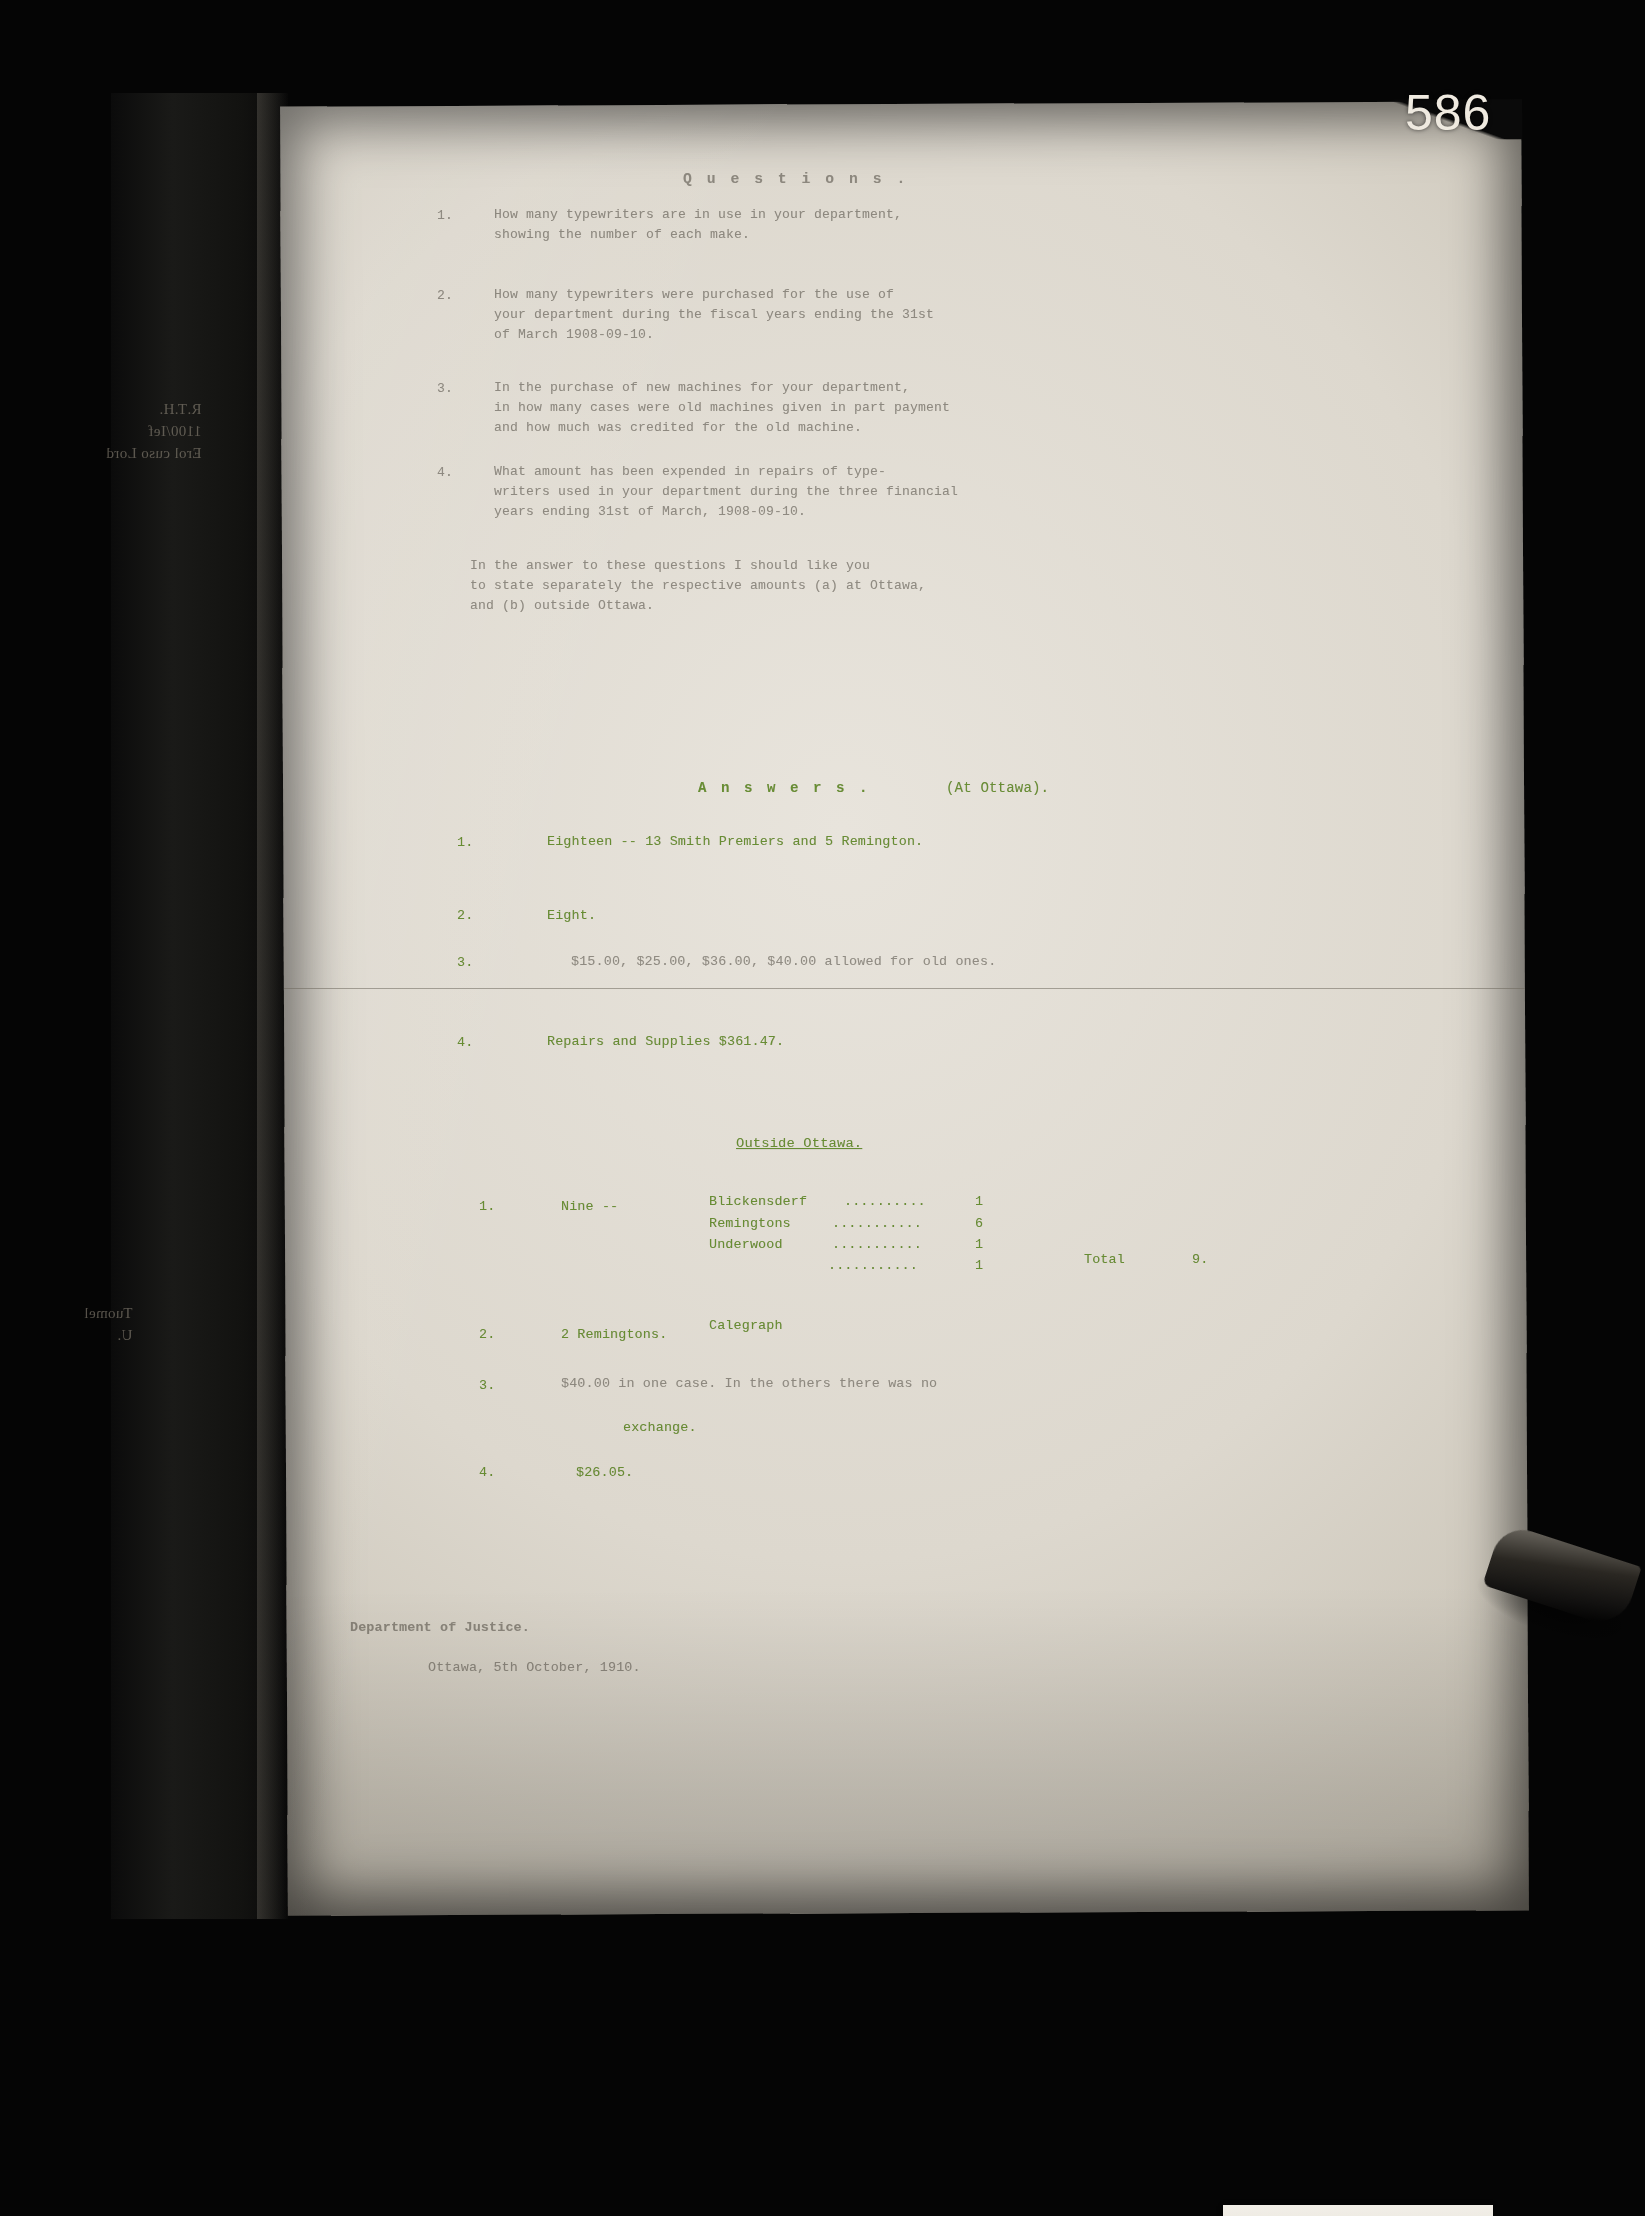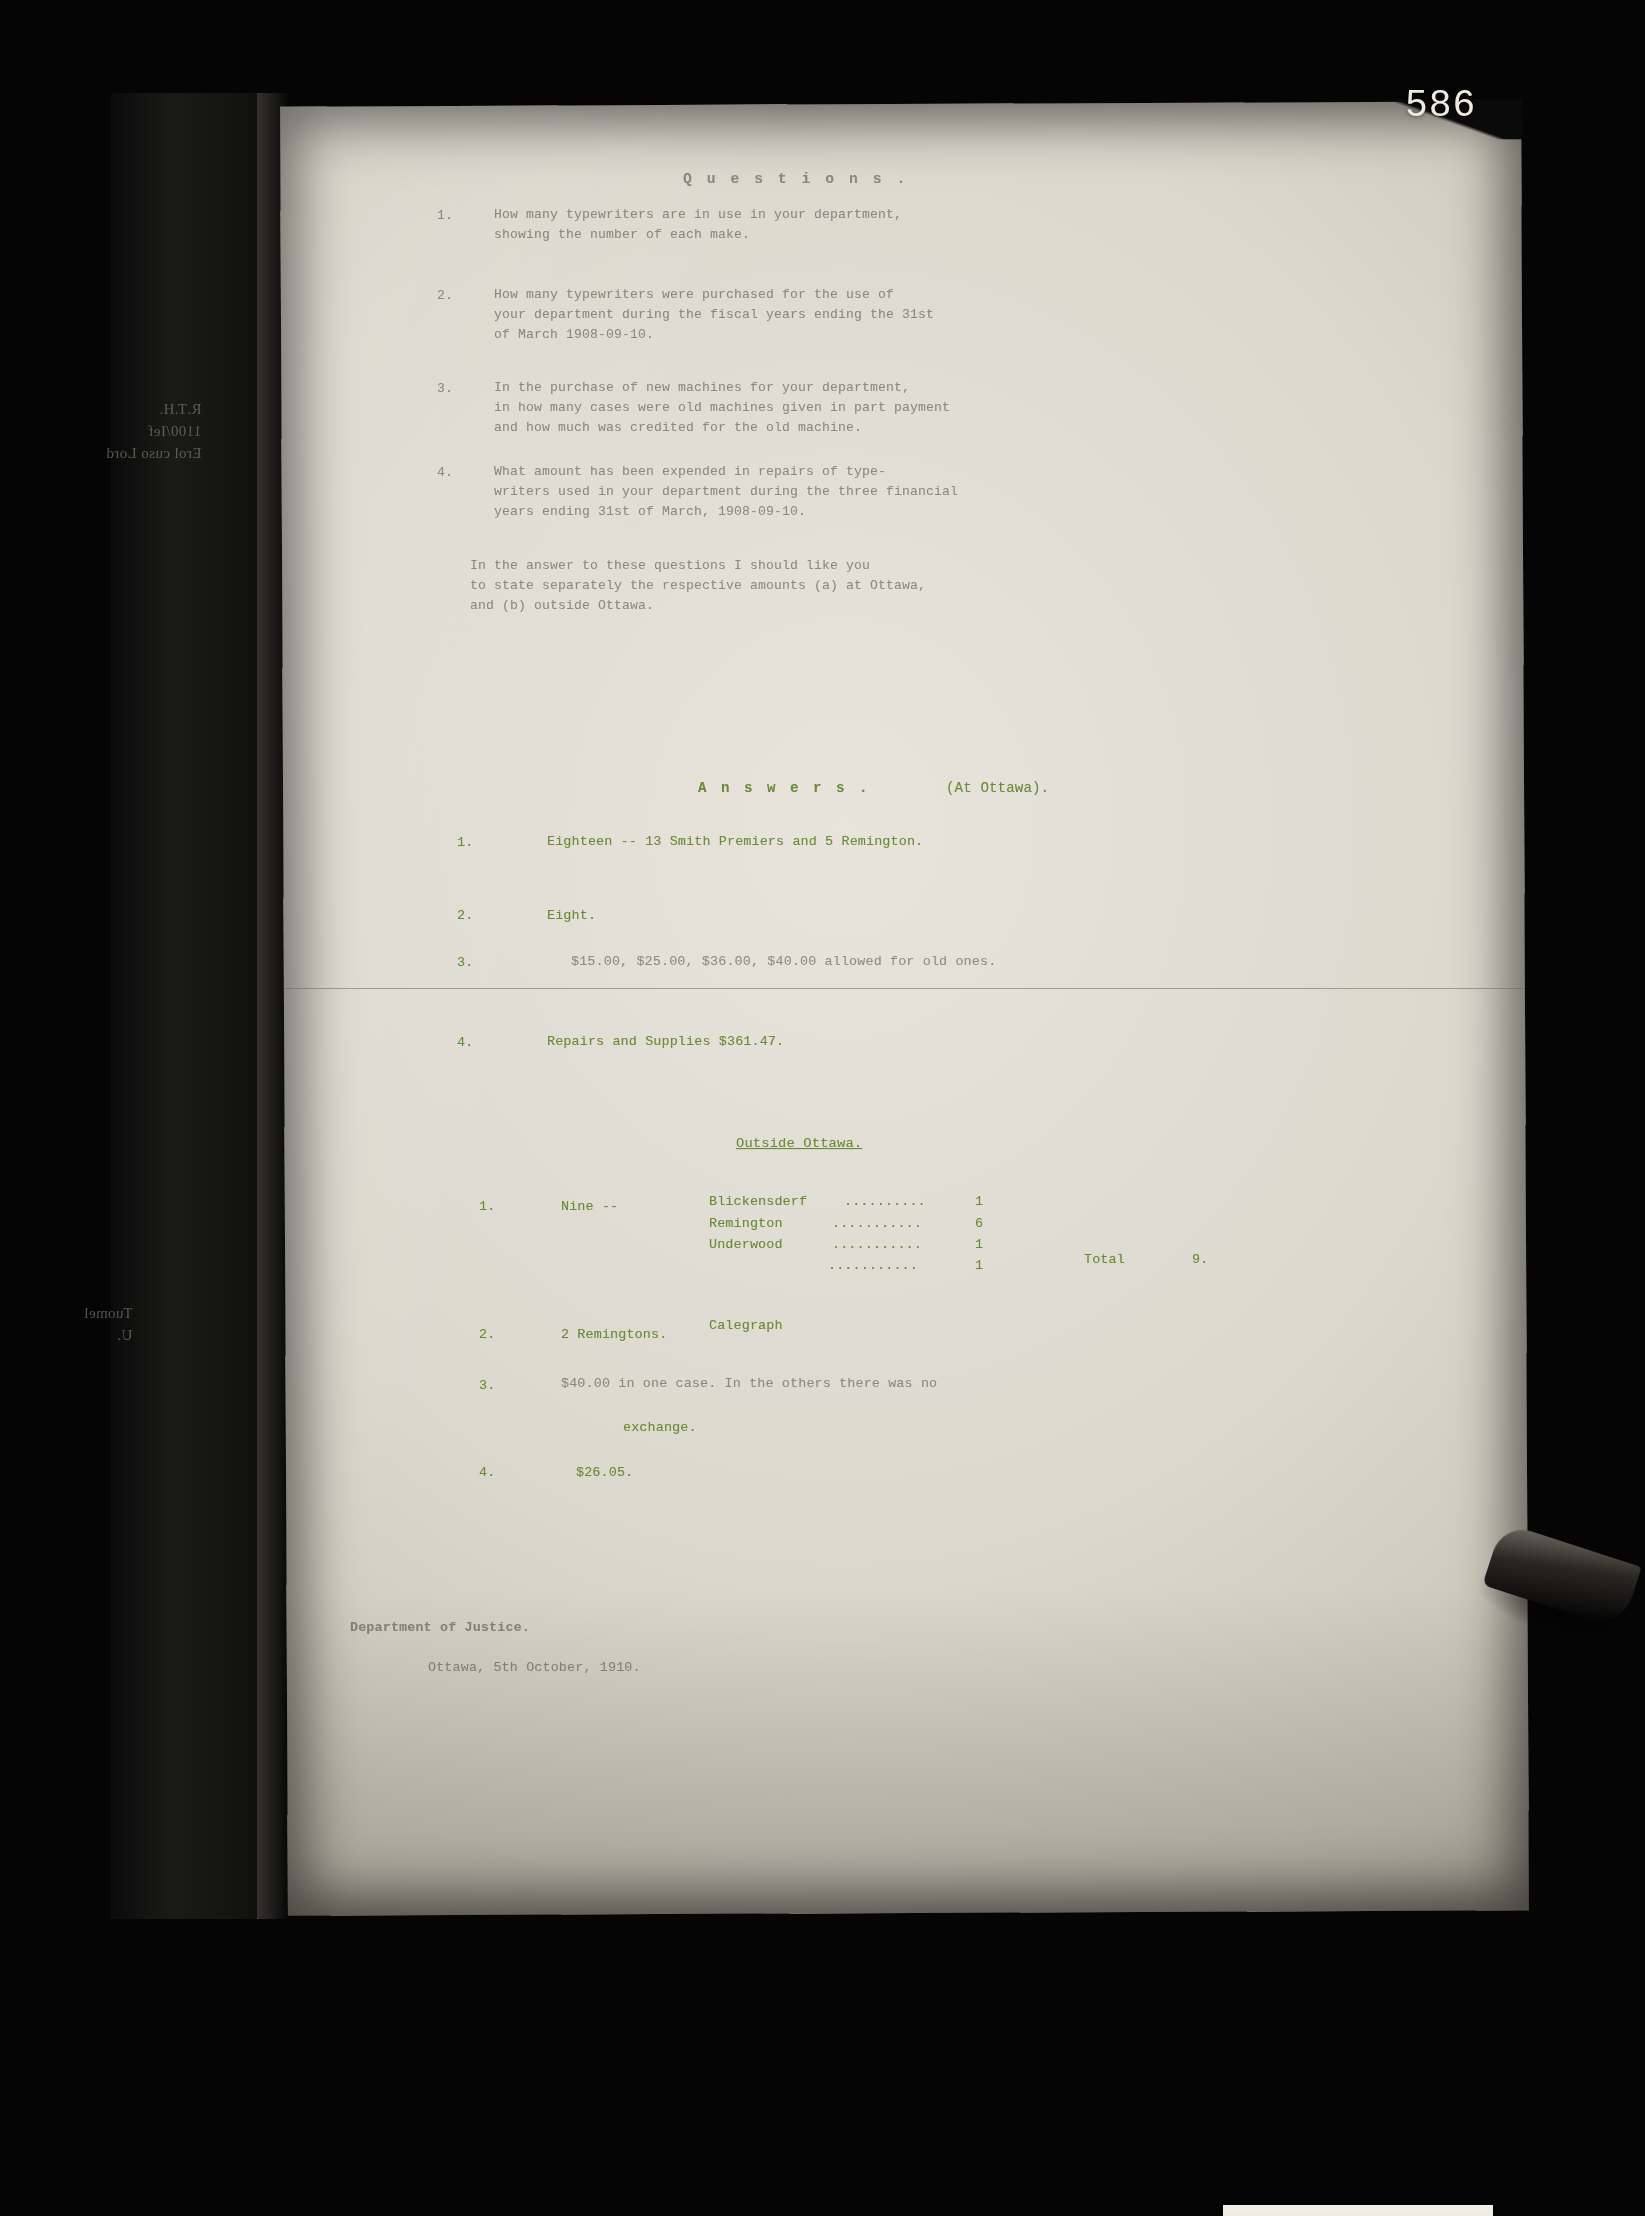--- a/index.html
+++ b/index.html
@@ -100,22 +100,22 @@
     height: 58px;
     background: radial-gradient(ellipse at 50% 50%, rgba(0,0,0,0.55), rgba(0,0,0,0) 70%);
     transform: rotate(18deg);
   }
 
   
   .page-number {
     position: absolute;
     left: 1405px;
     top: 84px;
-    font-family: Liberation Mono, monospace;
-    font-size: 38px;
+    font-family: Liberation Sans, sans-serif;
+    font-size: 50px;
     color: #efeae0;
     letter-spacing: 0.9px;
     text-shadow: 0 0 4.4px rgba(0,0,0,0.6);
   }
 
   
   .typed {
     position: absolute;
     font-family: "Liberation Mono", monospace;
     color: #4d7c0f;
@@ -232,21 +232,21 @@
 
 <div class="typed a-block" style="left:736px; top:1133px; font-size:13.7px; text-decoration:underline;">Outside Ottawa.</div>
 
 <div class="typed a-block num" style="left:479px; top:1197px;">1.</div>
 <div class="typed a-block body" style="left:561px; top:1197px;">Nine --</div>
 
 <div class="typed a-block" style="left:709px; top:1192px;">Blickensderf</div>
 <div class="typed a-block" style="left:844px; top:1192px;">..........</div>
 <div class="typed a-block" style="left:975px; top:1192px;">1</div>
 
-<div class="typed a-block" style="left:709px; top:1214px;">Remington</div>
+<div class="typed a-block" style="left:709px; top:1214px;">Remingtons</div>
 <div class="typed a-block" style="left:832px; top:1214px;">...........</div>
 <div class="typed a-block" style="left:975px; top:1214px;">6</div>
 
 <div class="typed a-block" style="left:709px; top:1235px;">Underwood</div>
 <div class="typed a-block" style="left:832px; top:1235px;">...........</div>
 <div class="typed a-block" style="left:975px; top:1235px;">1</div>
 
 <div class="typed a-block" style="left:709px; top:1316px;">Calegraph</div>
 <div class="typed a-block" style="left:828px; top:1256px;">...........</div>
 <div class="typed a-block" style="left:975px; top:1256px;">1</div>

